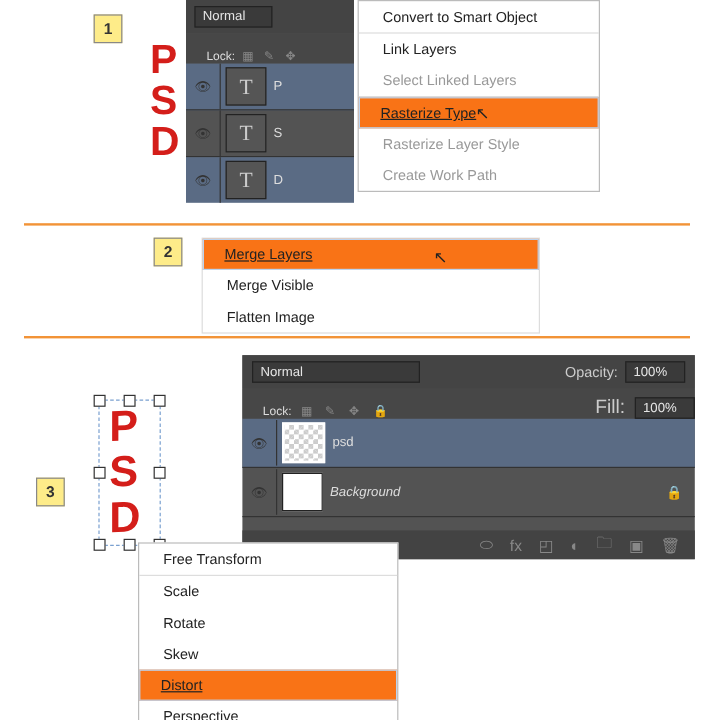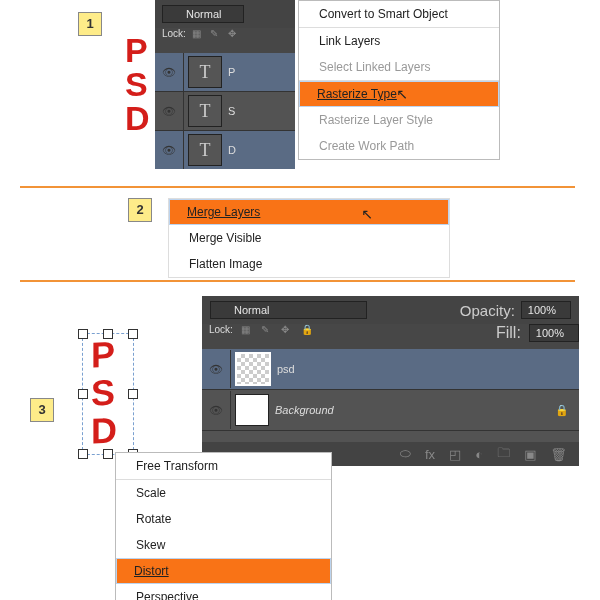--- a/index.html
+++ b/index.html
@@ -1,21 +1,21 @@
 <!DOCTYPE html>
 <html><head>
 <meta charset="utf-8">
 <style>
   body { margin:0; padding:0; font-family: Verdana, Arial, sans-serif; font-size:11px; color:#333; background:#fff; width:600px; height:600px; overflow:hidden;}
   .badge { position:absolute; width:22px; height:22px; background:#feec89; border:1px solid #888; text-align:center; line-height:22px; font-weight:bold; font-size:13px;}
   .divider { position:absolute; left:20px; height:2px; background:#f29337; width:555px;}
   
   .palette { position:absolute; background:#535353; }
-  .bl-row { height:25px; background:#474747; color:#ddd; display:flex; align-items:flex-start; padding-left:7px; gap:6px; font-size:10px;}
-  .normal-dd { background:#3a3a3a; border:1px solid #222; color:#e5e5e5; padding:2px 22px 2px 23px; font-size:11px;}
+  .bl-row { height:25px; background:#474747; color:#ddd; display:flex; align-items:flex-end; padding-left:17px; gap:6px; font-size:10px;}
+  .normal-dd { background:#3a3a3a; border:1px solid #222; color:#e5e5e5; padding:2px 22px 2px 6px; font-size:11px;}
   .layer-row { height:38px; border-bottom:1px solid #333; display:flex; align-items:center;}
   .eye { width:28px;height:38px;display:flex;align-items:center;justify-content:center;border-right:1px solid #333;}
   .thumb {width:32px;height:30px;display:flex;align-items:center;justify-content:center;margin-left:4px;margin-right:6px;border:1px solid #222;background:#555;color:#ccc;font-family:Georgia,serif;font-size:18px;}
   .lname {color:#ddd;font-size:11px;}
   .sel {background:#5a6b84;}
   .menu { position:absolute; background:#fff; border:1px solid #bbb;}
   .menu-item { padding:6px 20px; font-size:12px; color:#222;}
   .menu-item.dis { color:#999;}
   .menu-item.hi { background:#f97316; border:1px solid #bcd4ef; padding:5px 17px;text-decoration:underline;}
   .psd-logo {position:absolute; color:#d41e1a; font-family:Arial,sans-serif;font-weight:900; font-size:34px; line-height:34px; letter-spacing:0px;}
@@ -112,21 +112,21 @@
   <div class="handle w"></div>
   <div class="psd-logo" style="position:absolute;top:2px;left:8px;font-size:36px;line-height:38px;white-space:pre;transform:skewY(-3deg)">P
 S
 D</div>
 </div>
 
 <div class="palette" style="top:296px;left:202px;width:377px;height:170px">
   <div style="height:28px;background:#444;display:flex;align-items:center;padding:0 8px;gap:6px">
     <span class="normal-dd" style="width:110px">Normal</span>
     <span style="flex:1"></span>
-    <span style="color:#ccc;font-size:15px">Opacity:</span>
+    <span style="color:#ccc;font-size:12px">Opacity:</span>
     <span class="normal-dd" style="padding:2px 14px 2px 6px">100%</span>
   </div>
   <div class="bl-row" style="gap:8px">
     <span>Lock:</span>
     <span class="brush">▦</span>
     <span class="brush">✎</span>
     <span class="brush">✥</span>
     <span class="brush">🔒</span>
     <span style="flex:1"></span>
     <span style="color:#ccc;font-size:16px">Fill:</span>

